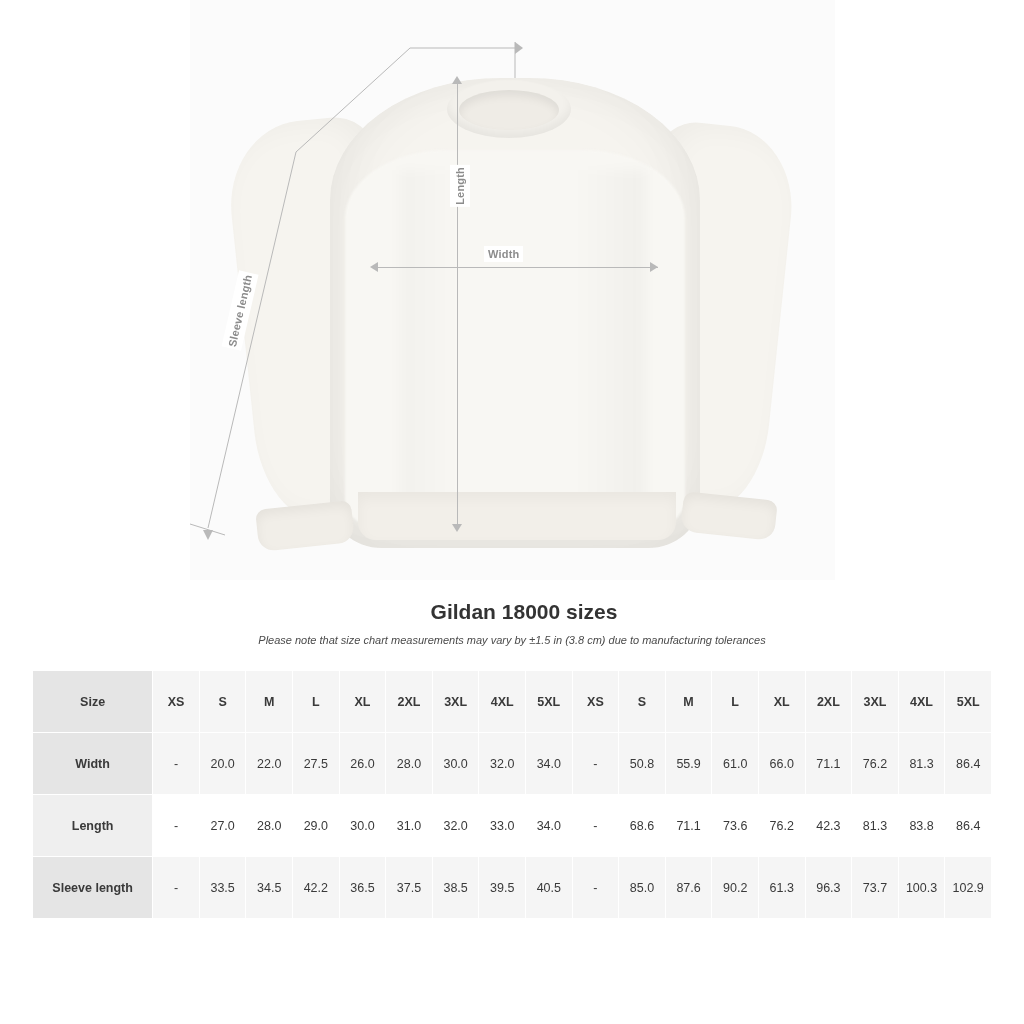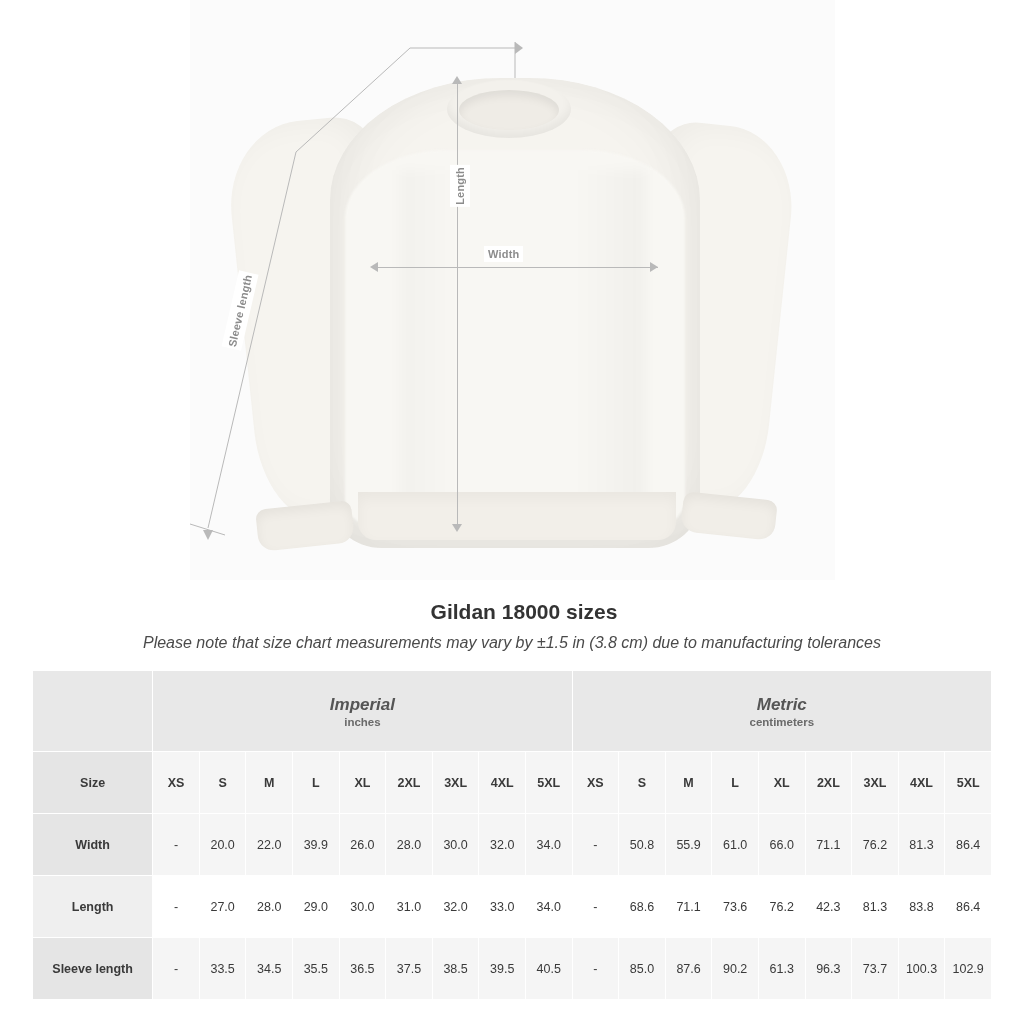--- a/index.html
+++ b/index.html
@@ -185,21 +185,21 @@
     margin-top: 10px;
   }
   .chart-title {
     font-size: 21px;
     font-weight: bold;
     color: #333333;
     margin: 0 0 10px 0;
     padding-left: 24px;
   }
   .chart-note {
-    font-size: 16px;
+    font-size: 11px;
     font-style: italic;
     color: #4a4a4a;
     margin: 0;
   }
 
   
   .table-wrap {
     position: absolute;
     left: 32px;
     top: 670px;
@@ -303,31 +303,20 @@
 </div>
 
 <div class="table-wrap">
   <table class="size-table">
     <colgroup>
       <col style="width:120px">
       <col span="9" style="width:46.5px">
       <col span="9" style="width:46.5px">
     </colgroup>
     <thead>
-      <tr>
-        <th class="unit-head"></th>
-        <th class="unit-head" colspan="9">
-          <span class="unit-name">Imperial</span>
-          <span class="unit-sub">inches</span>
-        </th>
-        <th class="unit-head" colspan="9">
-          <span class="unit-name">Metric</span>
-          <span class="unit-sub">centimeters</span>
-        </th>
-      </tr>
       <tr>
         <th class="row-head-cell">Size</th>
         <th class="size-head-cell">XS</th>
         <th class="size-head-cell">S</th>
         <th class="size-head-cell">M</th>
         <th class="size-head-cell">L</th>
         <th class="size-head-cell">XL</th>
         <th class="size-head-cell">2XL</th>
         <th class="size-head-cell">3XL</th>
         <th class="size-head-cell">4XL</th>
@@ -343,21 +332,21 @@
         <th class="size-head-cell">5XL</th>
       </tr>
     </thead>
     <tbody>
 
       <tr>
         <td class="row-head-cell">Width</td>
         <td class="data-cell">-</td>
         <td class="data-cell">20.0</td>
         <td class="data-cell">22.0</td>
-        <td class="data-cell">39.9</td>
+        <td class="data-cell">27.5</td>
         <td class="data-cell">26.0</td>
         <td class="data-cell">28.0</td>
         <td class="data-cell">30.0</td>
         <td class="data-cell">32.0</td>
         <td class="data-cell">34.0</td>
         <td class="data-cell">-</td>
         <td class="data-cell">50.8</td>
         <td class="data-cell">55.9</td>
         <td class="data-cell">61.0</td>
         <td class="data-cell">66.0</td>
@@ -387,21 +376,21 @@
         <td class="data-cell alt">81.3</td>
         <td class="data-cell alt">83.8</td>
         <td class="data-cell alt">86.4</td>
       </tr>
 
       <tr>
         <td class="row-head-cell">Sleeve length</td>
         <td class="data-cell">-</td>
         <td class="data-cell">33.5</td>
         <td class="data-cell">34.5</td>
-        <td class="data-cell">35.5</td>
+        <td class="data-cell">42.2</td>
         <td class="data-cell">36.5</td>
         <td class="data-cell">37.5</td>
         <td class="data-cell">38.5</td>
         <td class="data-cell">39.5</td>
         <td class="data-cell">40.5</td>
         <td class="data-cell">-</td>
         <td class="data-cell">85.0</td>
         <td class="data-cell">87.6</td>
         <td class="data-cell">90.2</td>
         <td class="data-cell">61.3</td>

